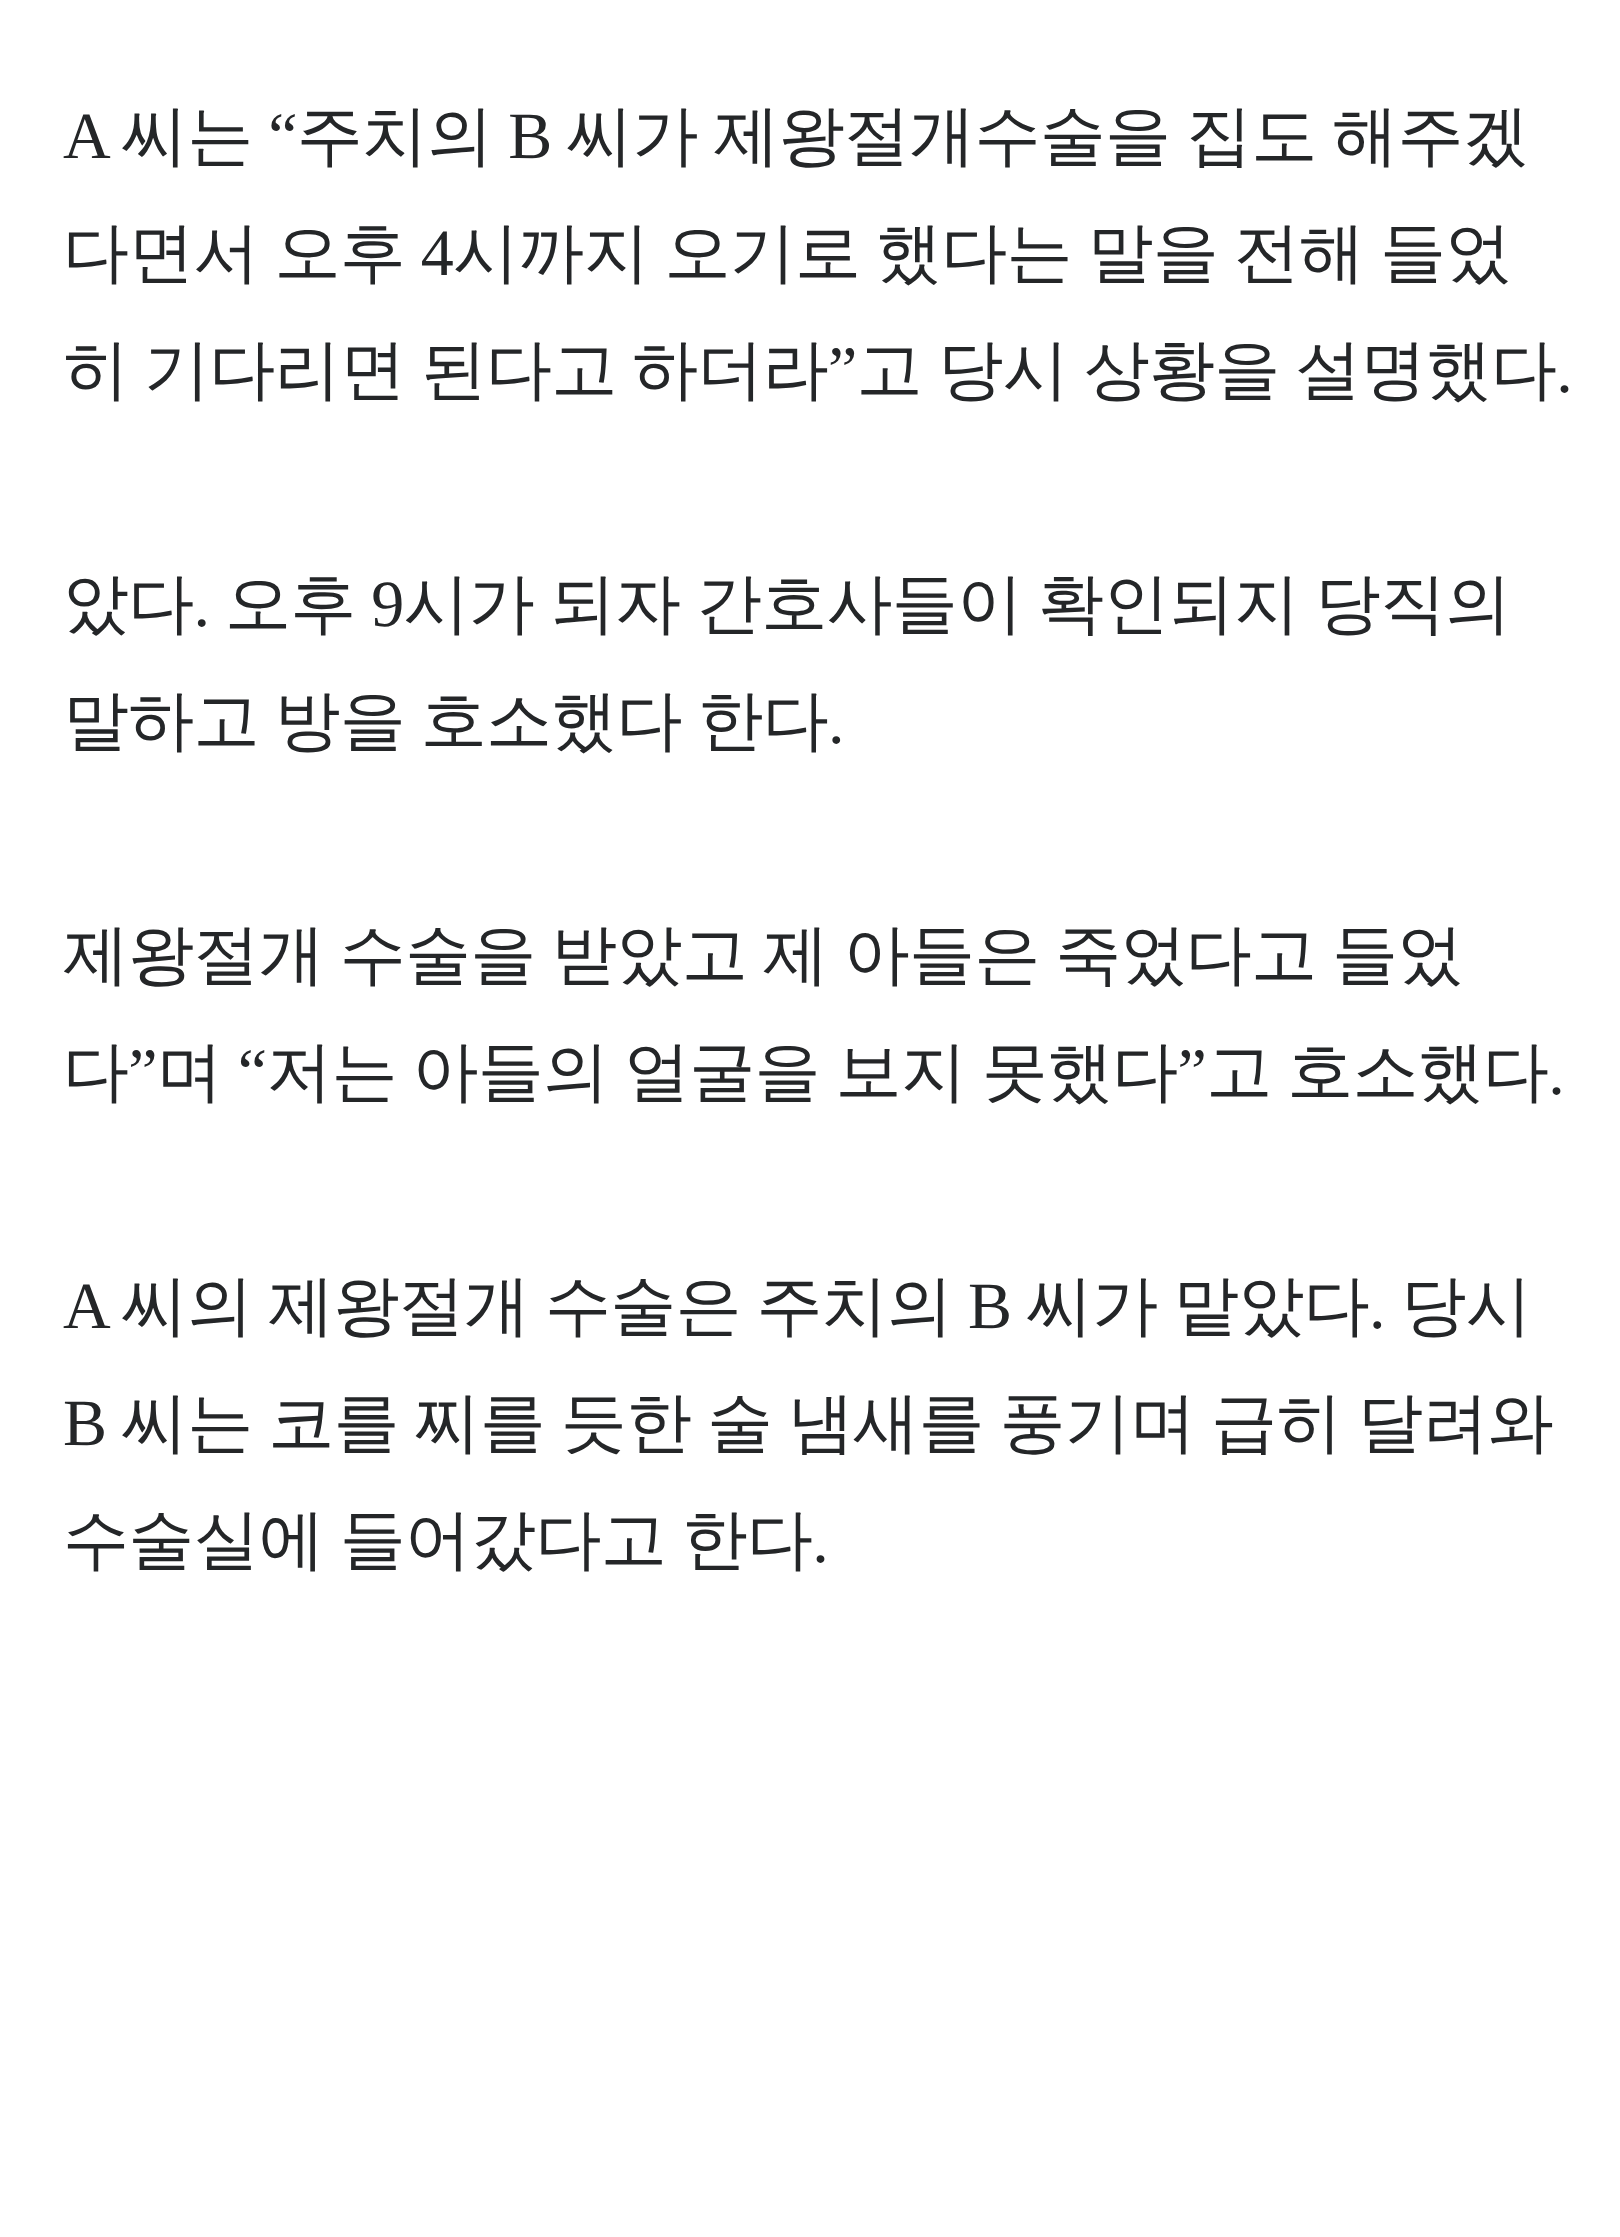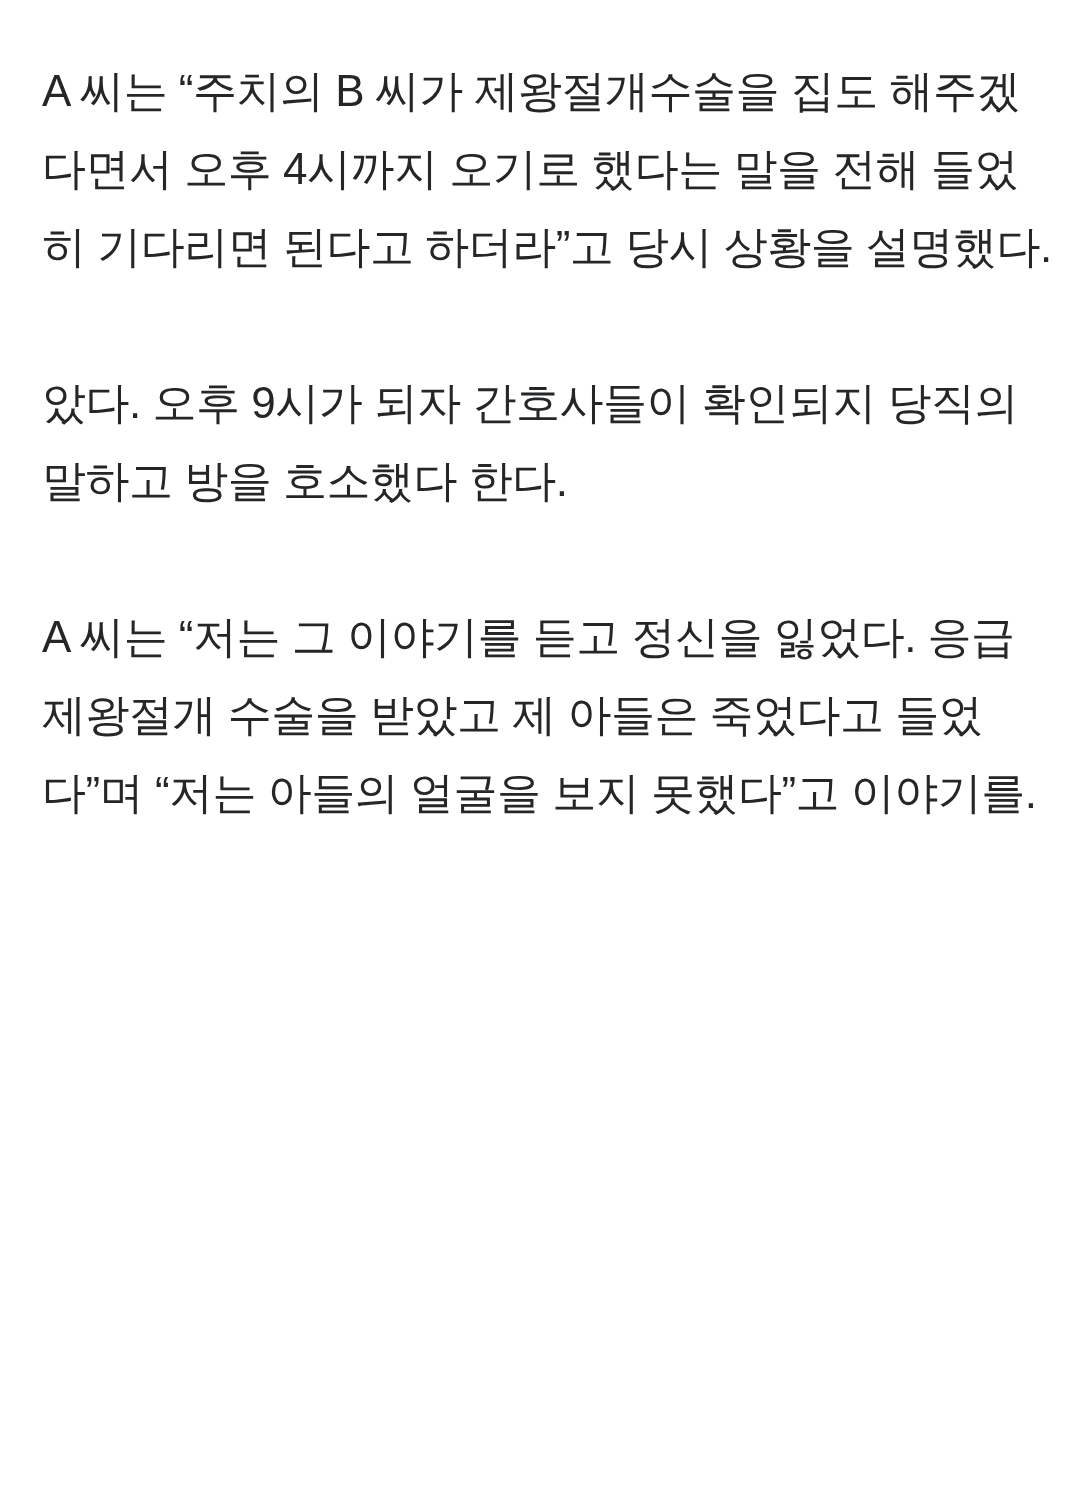--- a/index.html
+++ b/index.html
@@ -15,20 +15,21 @@
   }
   .article {
     padding: 52px 42px 0 42px;
     font-size: 44px;
     line-height: 78px;
     color: #242628;
     letter-spacing: -0.5px;
   }
   .paragraph {
     margin: 0 0 78px 0;
+    font-family: Liberation Serif, serif;
   }
   .text-line {
     display: block;
     white-space: nowrap;
   }
 </style>
 </head>
 <body style="background: rgb(255, 255, 255);">
 
 <div class="article" style="color: rgb(36, 38, 40);">
@@ -38,19 +39,23 @@
     <span class="text-line">다면서 오후 4시까지 오기로 했다는 말을 전해 들었</span>
     <span class="text-line">히 기다리면 된다고 하더라”고 당시 상황을 설명했다.</span>
   </p>
 
   <p class="paragraph">
     <span class="text-line">았다. 오후 9시가 되자 간호사들이 확인되지 당직의</span>
     <span class="text-line">말하고 방을 호소했다 한다.</span>
   </p>
 
   <p class="paragraph">
-    <span class="text-line">A 씨는 “저는 그 이야기를 듣고 정신을 잃었다. 응급</span>
     <span class="text-line">제왕절개 수술을 받았고 제 아들은 죽었다고 들었</span>
-    <span class="text-line">다”며 “저는 아들의 얼굴을 보지 못했다”고 이야기를.</span>
+    <span class="text-line">다”며 “저는 아들의 얼굴을 보지 못했다”고 호소했다.</span>
   </p>
 
+  <p class="paragraph">
+    <span class="text-line">A 씨의 제왕절개 수술은 주치의 B 씨가 맡았다. 당시</span>
+    <span class="text-line">B 씨는 코를 찌를 듯한 술 냄새를 풍기며 급히 달려와</span>
+    <span class="text-line">수술실에 들어갔다고 한다.</span>
+  </p>
 
 </div>
 
 </body></html>

